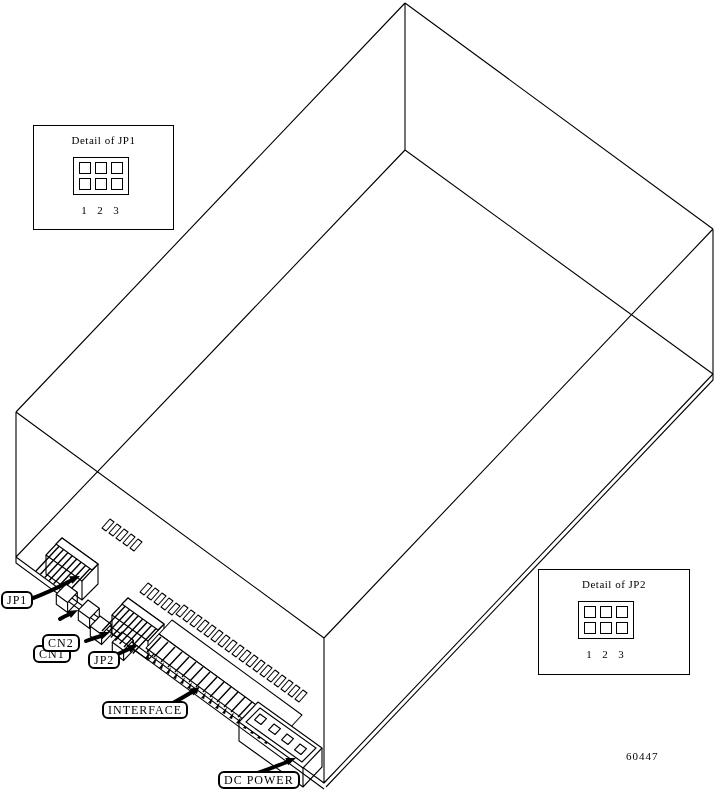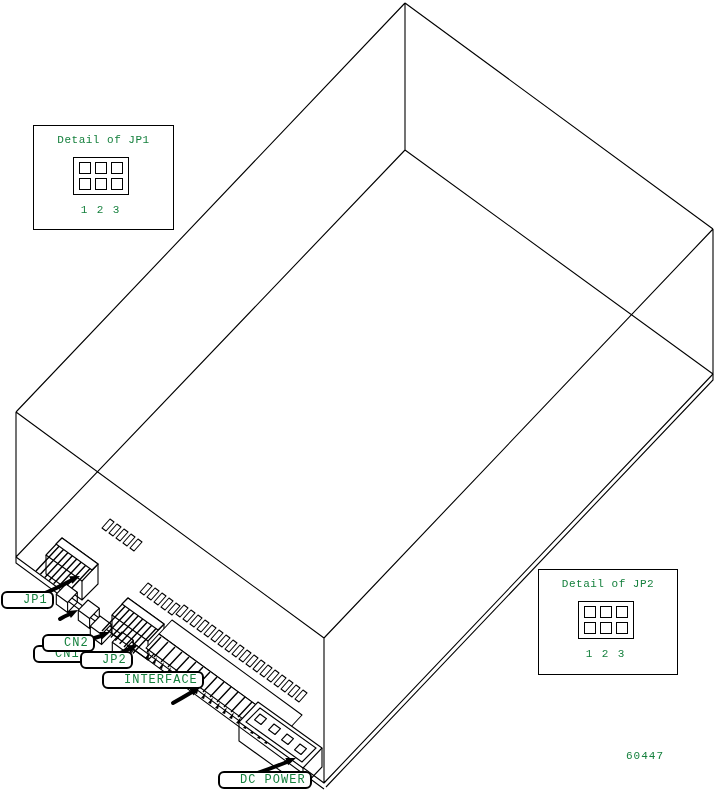--- a/index.html
+++ b/index.html
@@ -1,21 +1,21 @@
 <!DOCTYPE html>
 <html><head>
 <meta charset="utf-8">
 <style>
   html,body{margin:0;padding:0;background:#ffffff;}
   .stage{position:relative;width:714px;height:798px;background:#ffffff;overflow:hidden;
-         font-family:Liberation Mono, monospace;color:#15803d;}
+         font-family:Liberation Serif, serif;color:#000000;}
   .stage svg{position:absolute;left:0;top:0;}
   
   .callout{position:absolute;border:2px solid #000;border-radius:6px;background:#fff;
-           padding:1px 4px 0 20px;font-size:12px;line-height:13px;letter-spacing:1px;
+           padding:1px 4px 0 4px;font-size:12px;line-height:13px;letter-spacing:1px;
            white-space:nowrap;z-index:4;}
   
   .detail-box{position:absolute;border:1.5px solid #000;background:#fff;z-index:3;box-sizing:border-box;}
   .detail-title{text-align:center;margin-top:8px;font-size:11px;letter-spacing:0.5px;}
   .pin-grid{position:absolute;left:39px;top:31px;border:1.5px solid #000;
             display:grid;grid-template-columns:repeat(3,12px);grid-template-rows:repeat(2,12px);
             gap:4px;padding:4px 5px;}
   .pin-square{border:1.5px solid #000;box-sizing:border-box;background:#fff;}
   .pin-numbers{position:absolute;left:43px;top:78px;display:flex;gap:2px;font-size:11px;}
   .pin-numbers span{display:inline-block;width:14px;text-align:center;}
@@ -166,39 +166,39 @@
       <div class="pin-square"></div>
       <div class="pin-square"></div>
     </div>
     <div class="pin-numbers">
       <span>1</span>
       <span>2</span>
       <span>3</span>
     </div>
   </div>
 
-  <div class="detail-box" style="left:538px;top:569px;width:140px;height:106px">
+  <div class="detail-box" style="left:538px;top:569px;width:152px;height:106px">
     <div class="detail-title">Detail of JP2</div>
     <div class="pin-grid">
       <div class="pin-square"></div>
       <div class="pin-square"></div>
       <div class="pin-square"></div>
       <div class="pin-square"></div>
       <div class="pin-square"></div>
       <div class="pin-square"></div>
     </div>
     <div class="pin-numbers">
       <span>1</span>
       <span>2</span>
       <span>3</span>
     </div>
   </div>
 
   <div class="callout" style="left:1px;top:591px">JP1</div>
   <div class="callout" style="left:33px;top:645px">CN1</div>
   <div class="callout" style="left:42px;top:634px">CN2</div>
-  <div class="callout" style="left:80px;top:651px">JP2</div>
-  <div class="callout" style="left:102px;top:671px">INTERFACE</div>
+  <div class="callout" style="left:88px;top:651px">JP2</div>
+  <div class="callout" style="left:102px;top:701px">INTERFACE</div>
   <div class="callout" style="left:218px;top:771px">DC POWER</div>
 
   <div class="fig-number">60447</div>
 
 </div>
 
 </body></html>

